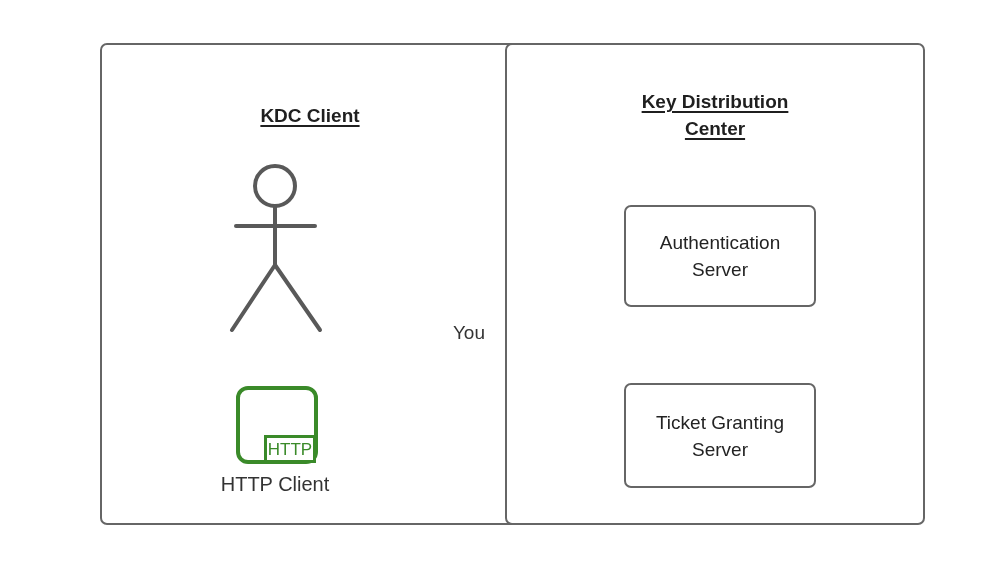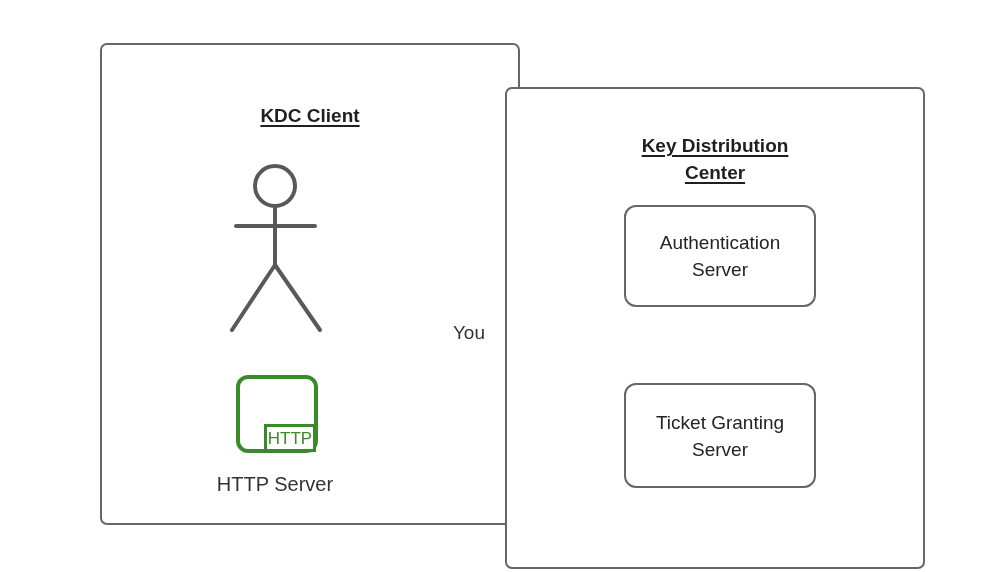--- a/index.html
+++ b/index.html
@@ -34,21 +34,20 @@
     top: 43px;
     width: 420px;
     height: 482px;
     margin-left: 35px;
   }
   #panel-kdc {
     left: 505px;
     top: 43px;
     width: 420px;
     height: 482px;
-    margin-top: 44px;
   }
 
   .panel-title {
     position: absolute;
     left: 0;
     right: 0;
     text-align: center;
     font-weight: bold;
     font-size: 19px;
     line-height: 27px;
@@ -87,21 +86,21 @@
     text-align: right;
     top: 322px;
     font-size: 19px;
     color: #333333;
   }
 
   
   .http-icon {
     position: absolute;
     left: 232px;
-    top: 371px;
+    top: 382px;
     width: 90px;
     height: 88px;
   }
   .http-icon svg {
     display: block;
     width: 90px;
     height: 88px;
   }
   .service-label {
     position: absolute;
@@ -112,21 +111,21 @@
     font-size: 20px;
     color: #333333;
   }
 
   
   .server-box {
     position: absolute;
     box-sizing: border-box;
     background: #ffffff;
     border: 2px solid #666666;
-    border-radius: 12px;
+    border-radius: 7px;
     display: flex;
     align-items: center;
     justify-content: center;
     text-align: center;
     font-size: 19px;
     line-height: 27px;
     color: #232323;
     white-space: pre-line;
     padding: 0 12px;
   }
@@ -172,21 +171,21 @@
   <div class="http-icon">
     <svg viewBox="0 0 90 88" xmlns="http://www.w3.org/2000/svg">
 
       <rect x="6" y="6" width="78" height="74" rx="10" ry="10" fill="none" stroke="#3a8a29" stroke-width="4"></rect>
 
       <rect x="32" y="53" width="52" height="28" fill="#ffffff"></rect>
       <rect x="33.5" y="54.5" width="49" height="25" fill="#ffffff" stroke="#3a8a29" stroke-width="3"></rect>
       <text x="58" y="73" text-anchor="middle" font-family="Liberation Sans, sans-serif" font-size="17" fill="#3a8a29">HTTP</text>
     </svg>
   </div>
-  <div class="service-label">HTTP Server</div>
+  <div class="service-label">HTTP Client</div>
 
   <div class="panel" id="panel-kdc">
     <div class="panel-title" id="kdc-title">Key Distribution
 Center</div>
   </div>
 
   <div class="server-box" id="server-auth">Authentication
 Server</div>
 
   <div class="server-box" id="server-tgs">Ticket Granting

